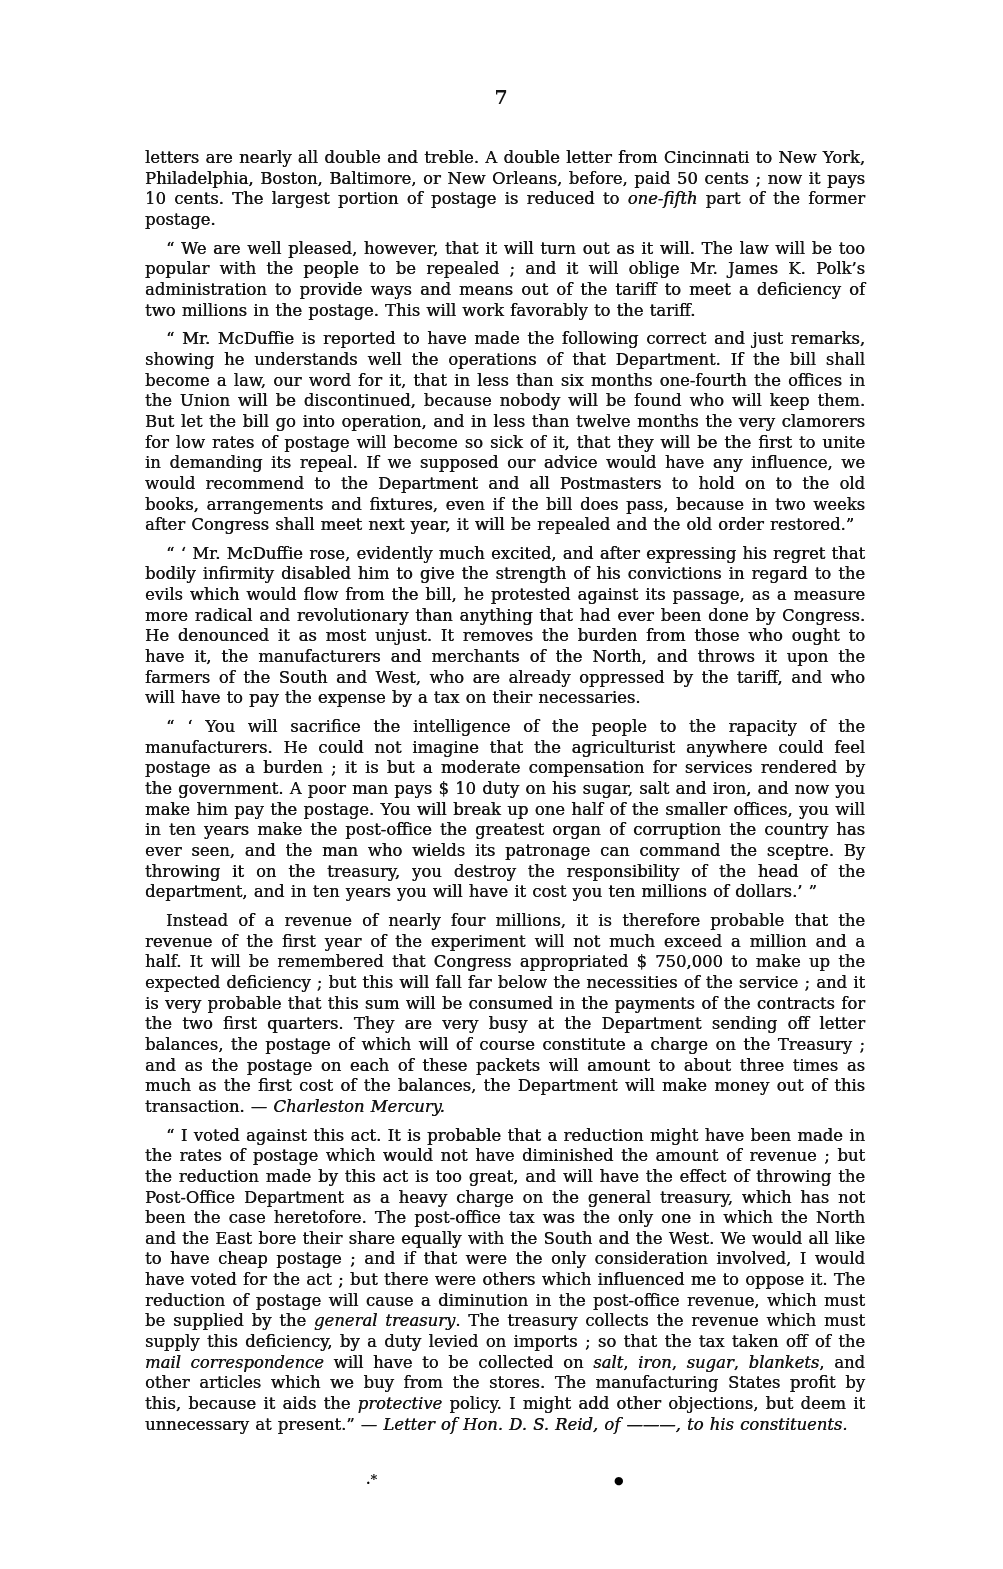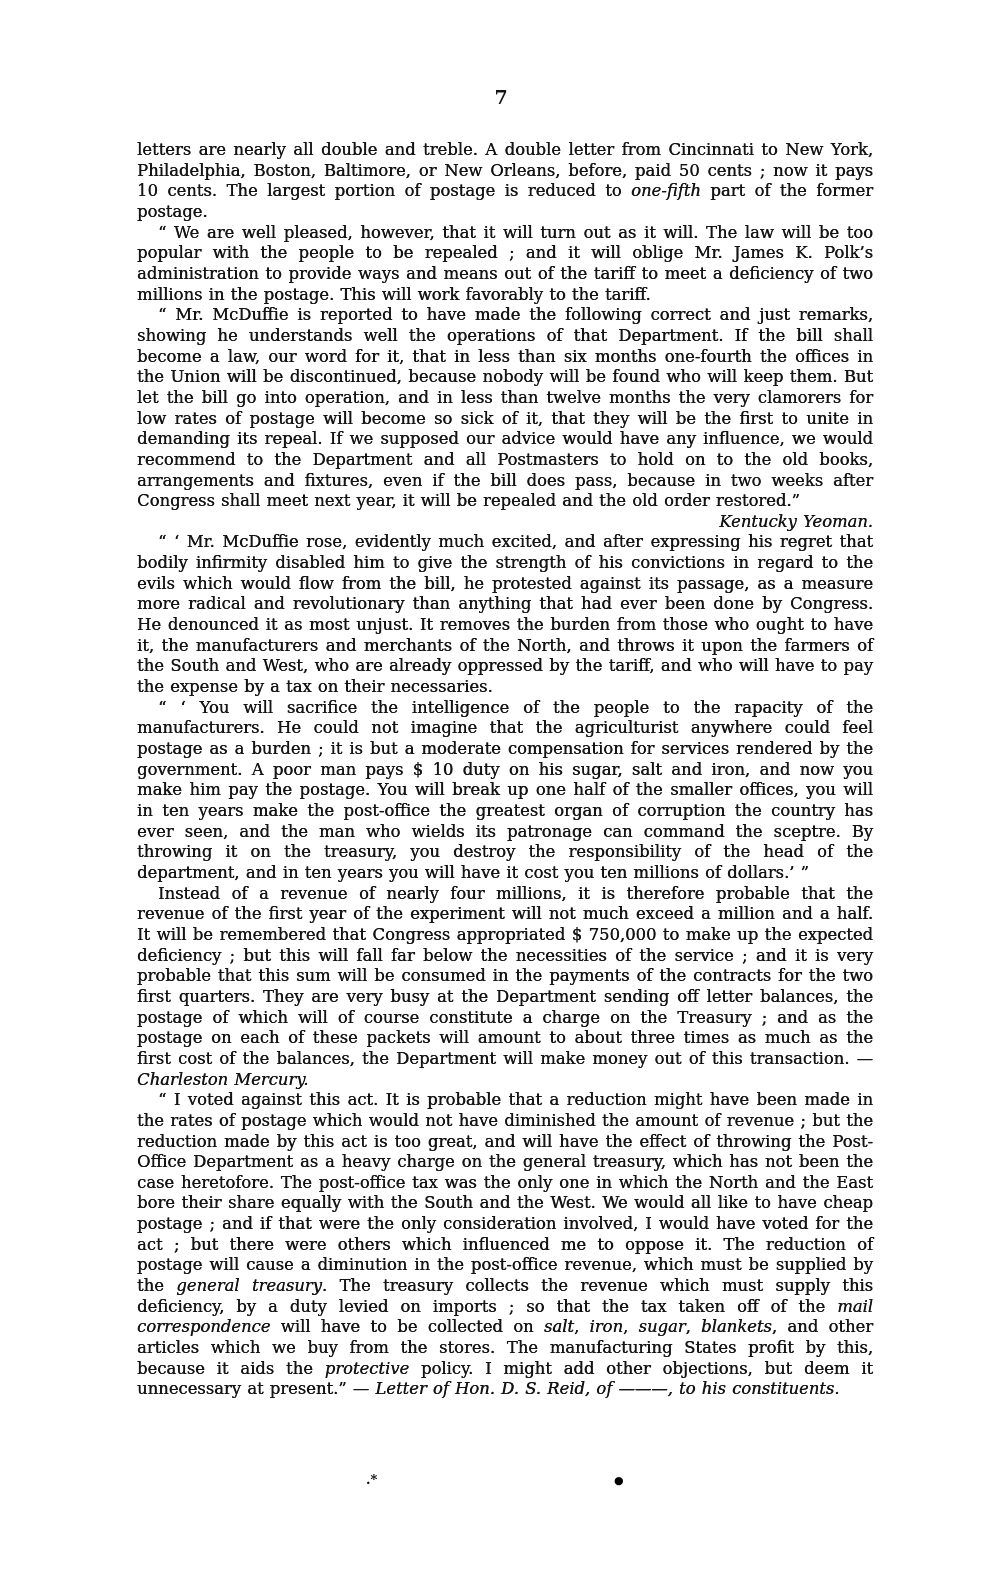--- a/index.html
+++ b/index.html
@@ -17,21 +17,21 @@
     text-align:center;font-size:19px;font-weight:bold;
     letter-spacing:1px;
   }
   .body-text{
     position:absolute;top:140px;left:137px;width:736px;
     font-size:16.4px;line-height:20.65px;
     text-align:justify;
     word-spacing:0.06em;
     text-shadow:0.35px 0 0 currentColor;
   }
-  .body-text p{margin:0;padding:0;text-indent:21px;}
+  .body-text p{margin:8px;padding:0;text-indent:21px;}
   .body-text p.flush{text-indent:0;}
   .it{font-style:italic;}
   .attribution{
     text-align:right;
     padding-right:22px;
     font-style:italic;
     text-indent:0 !important;
   }
   .artifact{
     position:absolute;
@@ -48,21 +48,20 @@
   <div class="pageno">7</div>
 
   <div class="body-text">
 
     <p class="flush"><span>letters are nearly all double and treble.  A double letter from Cincinnati to New York, Philadelphia, Boston, Baltimore, or New Orleans, before, paid 50 cents ; now it pays 10 cents.  The largest portion of postage is reduced to </span><span class="it">one-fifth</span><span> part of the former postage.</span></p>
 
     <p><span>“ We are well pleased, however, that it will turn out as it will.  The law will be too popular with the people to be repealed ; and it will oblige Mr. James K. Polk’s administration to provide ways and means out of the tariff to meet a deficiency of two millions in the postage.  This will work favorably to the tariff.</span></p>
 
 
     <p><span>“ Mr. McDuffie is reported to have made the following correct and just remarks, showing he understands well the operations of that Department.  If the bill shall become a law, our word for it, that in less than six months one-fourth the offices in the Union will be discontinued, because nobody will be found who will keep them.  But let the bill go into operation, and in less than twelve months the very clamorers for low rates of postage will become so sick of it, that they will be the first to unite in demanding its repeal.  If we supposed our advice would have any influence, we would recommend to the Department and all Postmasters to hold on to the old books, arrangements and fixtures, even if the bill does pass, because in two weeks after Congress shall meet next year, it will be repealed and the old order restored.”</span></p>
-    <p class="attribution">Kentucky  Yeoman.</p>
 
     <p><span>“ ‘ Mr. McDuffie rose, evidently much excited, and after expressing his regret that bodily infirmity disabled him to give the strength of his convictions in regard to the evils which would flow from the bill, he protested against its passage, as a measure more radical and revolutionary than anything that had ever been done by Congress.  He denounced it as most unjust.  It removes the burden from those who ought to have it, the manufacturers and merchants of the North, and throws it upon the farmers of the South and West, who are already oppressed by the tariff, and who will have to pay the expense by a tax on their necessaries.</span></p>
 
     <p><span>“ ‘ You will sacrifice the intelligence of the people to the rapacity of the manufacturers.  He could not imagine that the agriculturist anywhere could feel postage as a burden ; it is but a moderate compensation for services rendered by the government.  A poor man pays $ 10 duty on his sugar, salt and iron, and now you make him pay the postage.  You will break up one half of the smaller offices, you will in ten years make the post-office the greatest organ of corruption the country has ever seen, and the man who wields its patronage can command the sceptre.  By throwing it on the treasury, you destroy the responsibility of the head of the department, and in ten years you will have it cost you ten millions of dollars.’ ”</span></p>
 
     <p><span>Instead of a revenue of nearly four millions, it is therefore probable that the revenue of the first year of the experiment will not much exceed a million and a half.  It will be remembered that Congress appropriated $ 750,000 to make up the expected deficiency ; but this will fall far below the necessities of the service ; and it is very probable that this sum will be consumed in the payments of the contracts for the two first quarters.  They are very busy at the Department sending off letter balances, the postage of which will of course constitute a charge on the Treasury ; and as the postage on each of these packets will amount to about three times as much as the first cost of the balances, the Department will make money out of this transaction. — </span><span class="it">Charleston Mercury.</span></p>
 
     <p><span>“ I voted against this act.  It is probable that a reduction might have been made in the rates of postage which would not have diminished the amount of revenue ;  but the reduction made by this act is too great, and will have the effect of throwing the Post-Office Department as a heavy charge on the general treasury, which has not been the case heretofore.  The post-office tax was the only one in which the North and the East bore their share equally with the South and the West.  We would all like to have cheap postage ; and if that were the only consideration involved, I would have voted for the act ; but there were others which influenced me to oppose it.  The reduction of postage will cause a diminution in the post-office revenue, which must be supplied by the </span><span class="it">general treasury</span><span>.  The treasury collects the revenue which must supply this deficiency, by a duty levied on imports ; so that the tax taken off of the </span><span class="it">mail correspondence</span><span> will have to be collected on </span><span class="it">salt</span><span>, </span><span class="it">iron</span><span>, </span><span class="it">sugar</span><span>, </span><span class="it">blankets</span><span>, and other articles which we buy from the stores.  The manufacturing States profit by this, because it aids the </span><span class="it">protective</span><span> policy.  I might add other objections, but deem it unnecessary at present.” — </span><span class="it">Letter of Hon. D. S. Reid, of ———, to his constituents.</span></p>
 
   </div>

